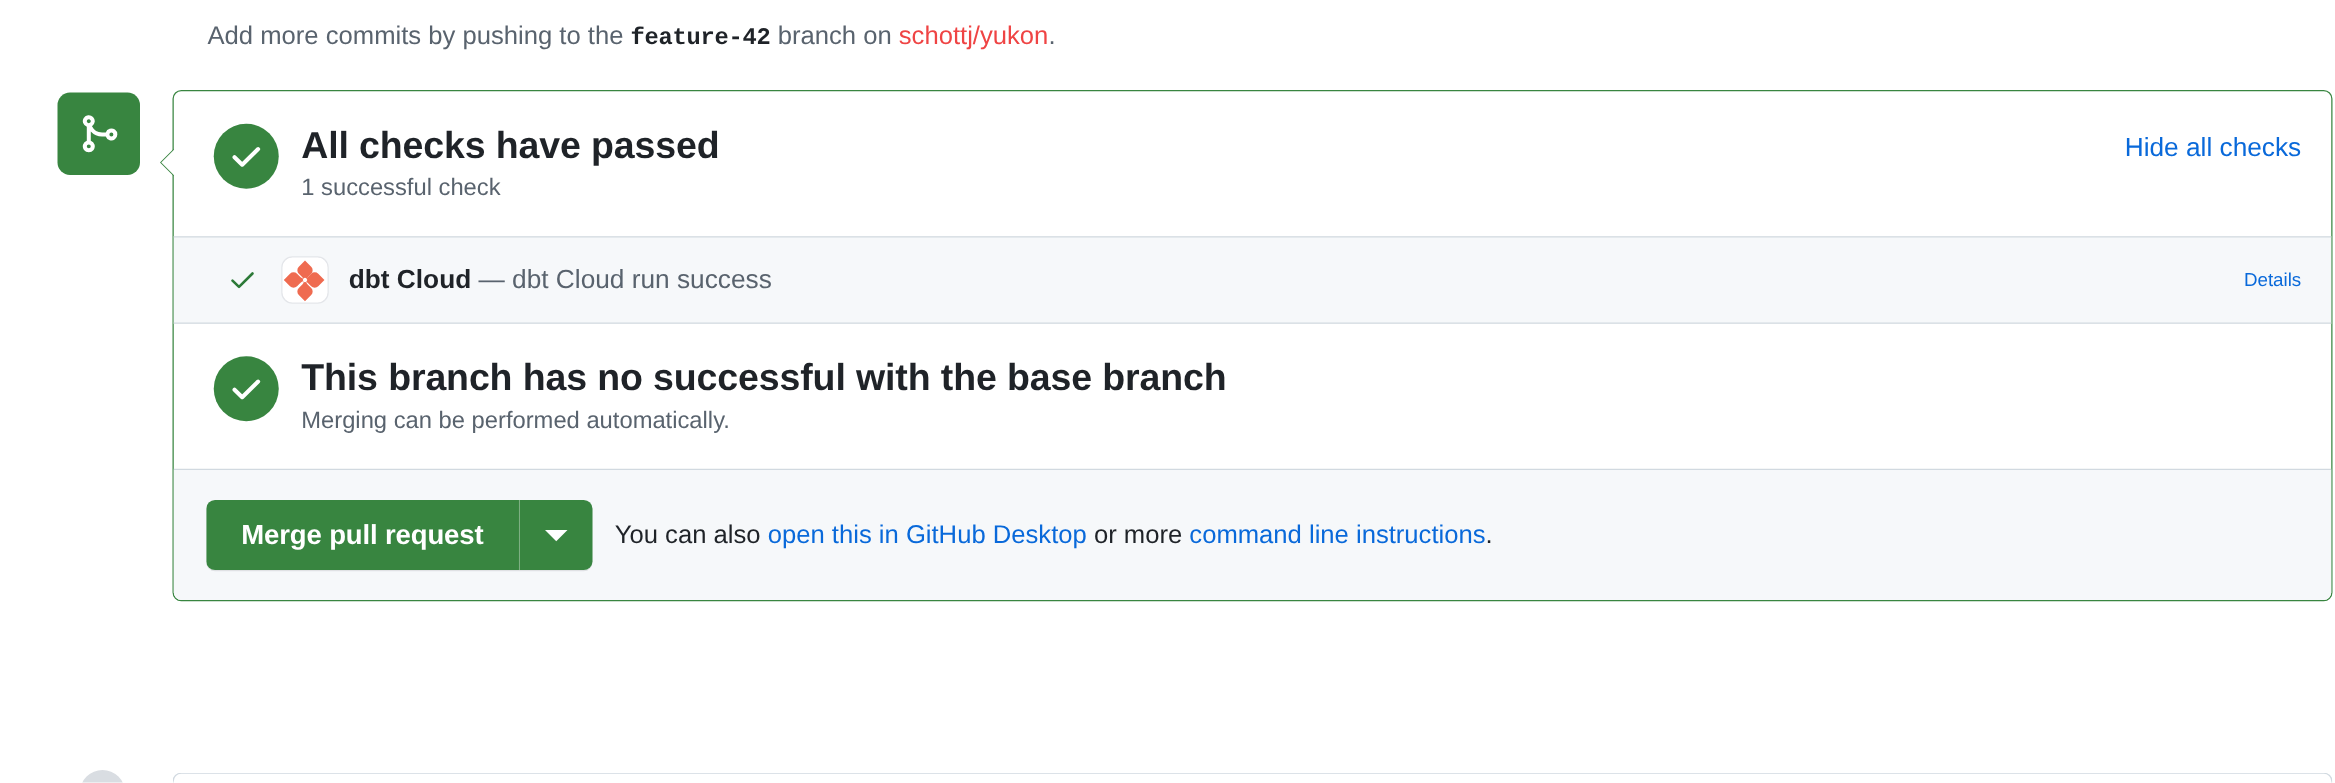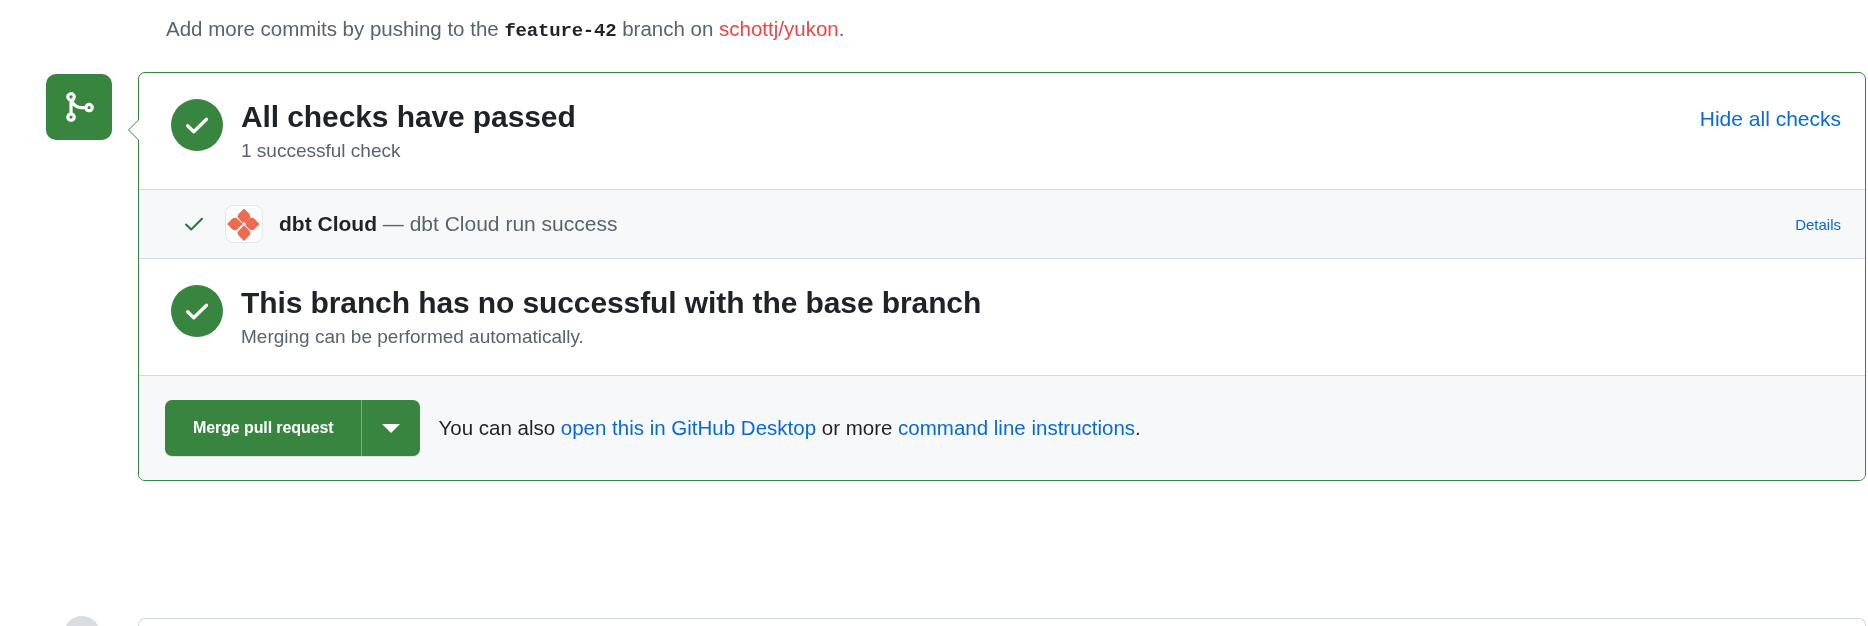--- a/index.html
+++ b/index.html
@@ -217,21 +217,21 @@
     align-items: stretch;
     flex: 0 0 auto;
     margin-right: 18px;
     box-shadow: 0 1px 0 rgba(27,31,36,0.10);
     border-radius: 7px;
   }
   .btn-merge {
     background: #388540;
     color: #ffffff;
     font-family: "Liberation Sans", sans-serif;
-    font-size: 16px;
+    font-size: 22px;
     font-weight: bold;
     letter-spacing: -0.1px;
     border: none;
     border-right: 1px solid rgba(255,255,255,0.35);
     border-radius: 7px 0 0 7px;
     padding: 0 28px;
     height: 56px;
     cursor: pointer;
     line-height: 56px;
   }

